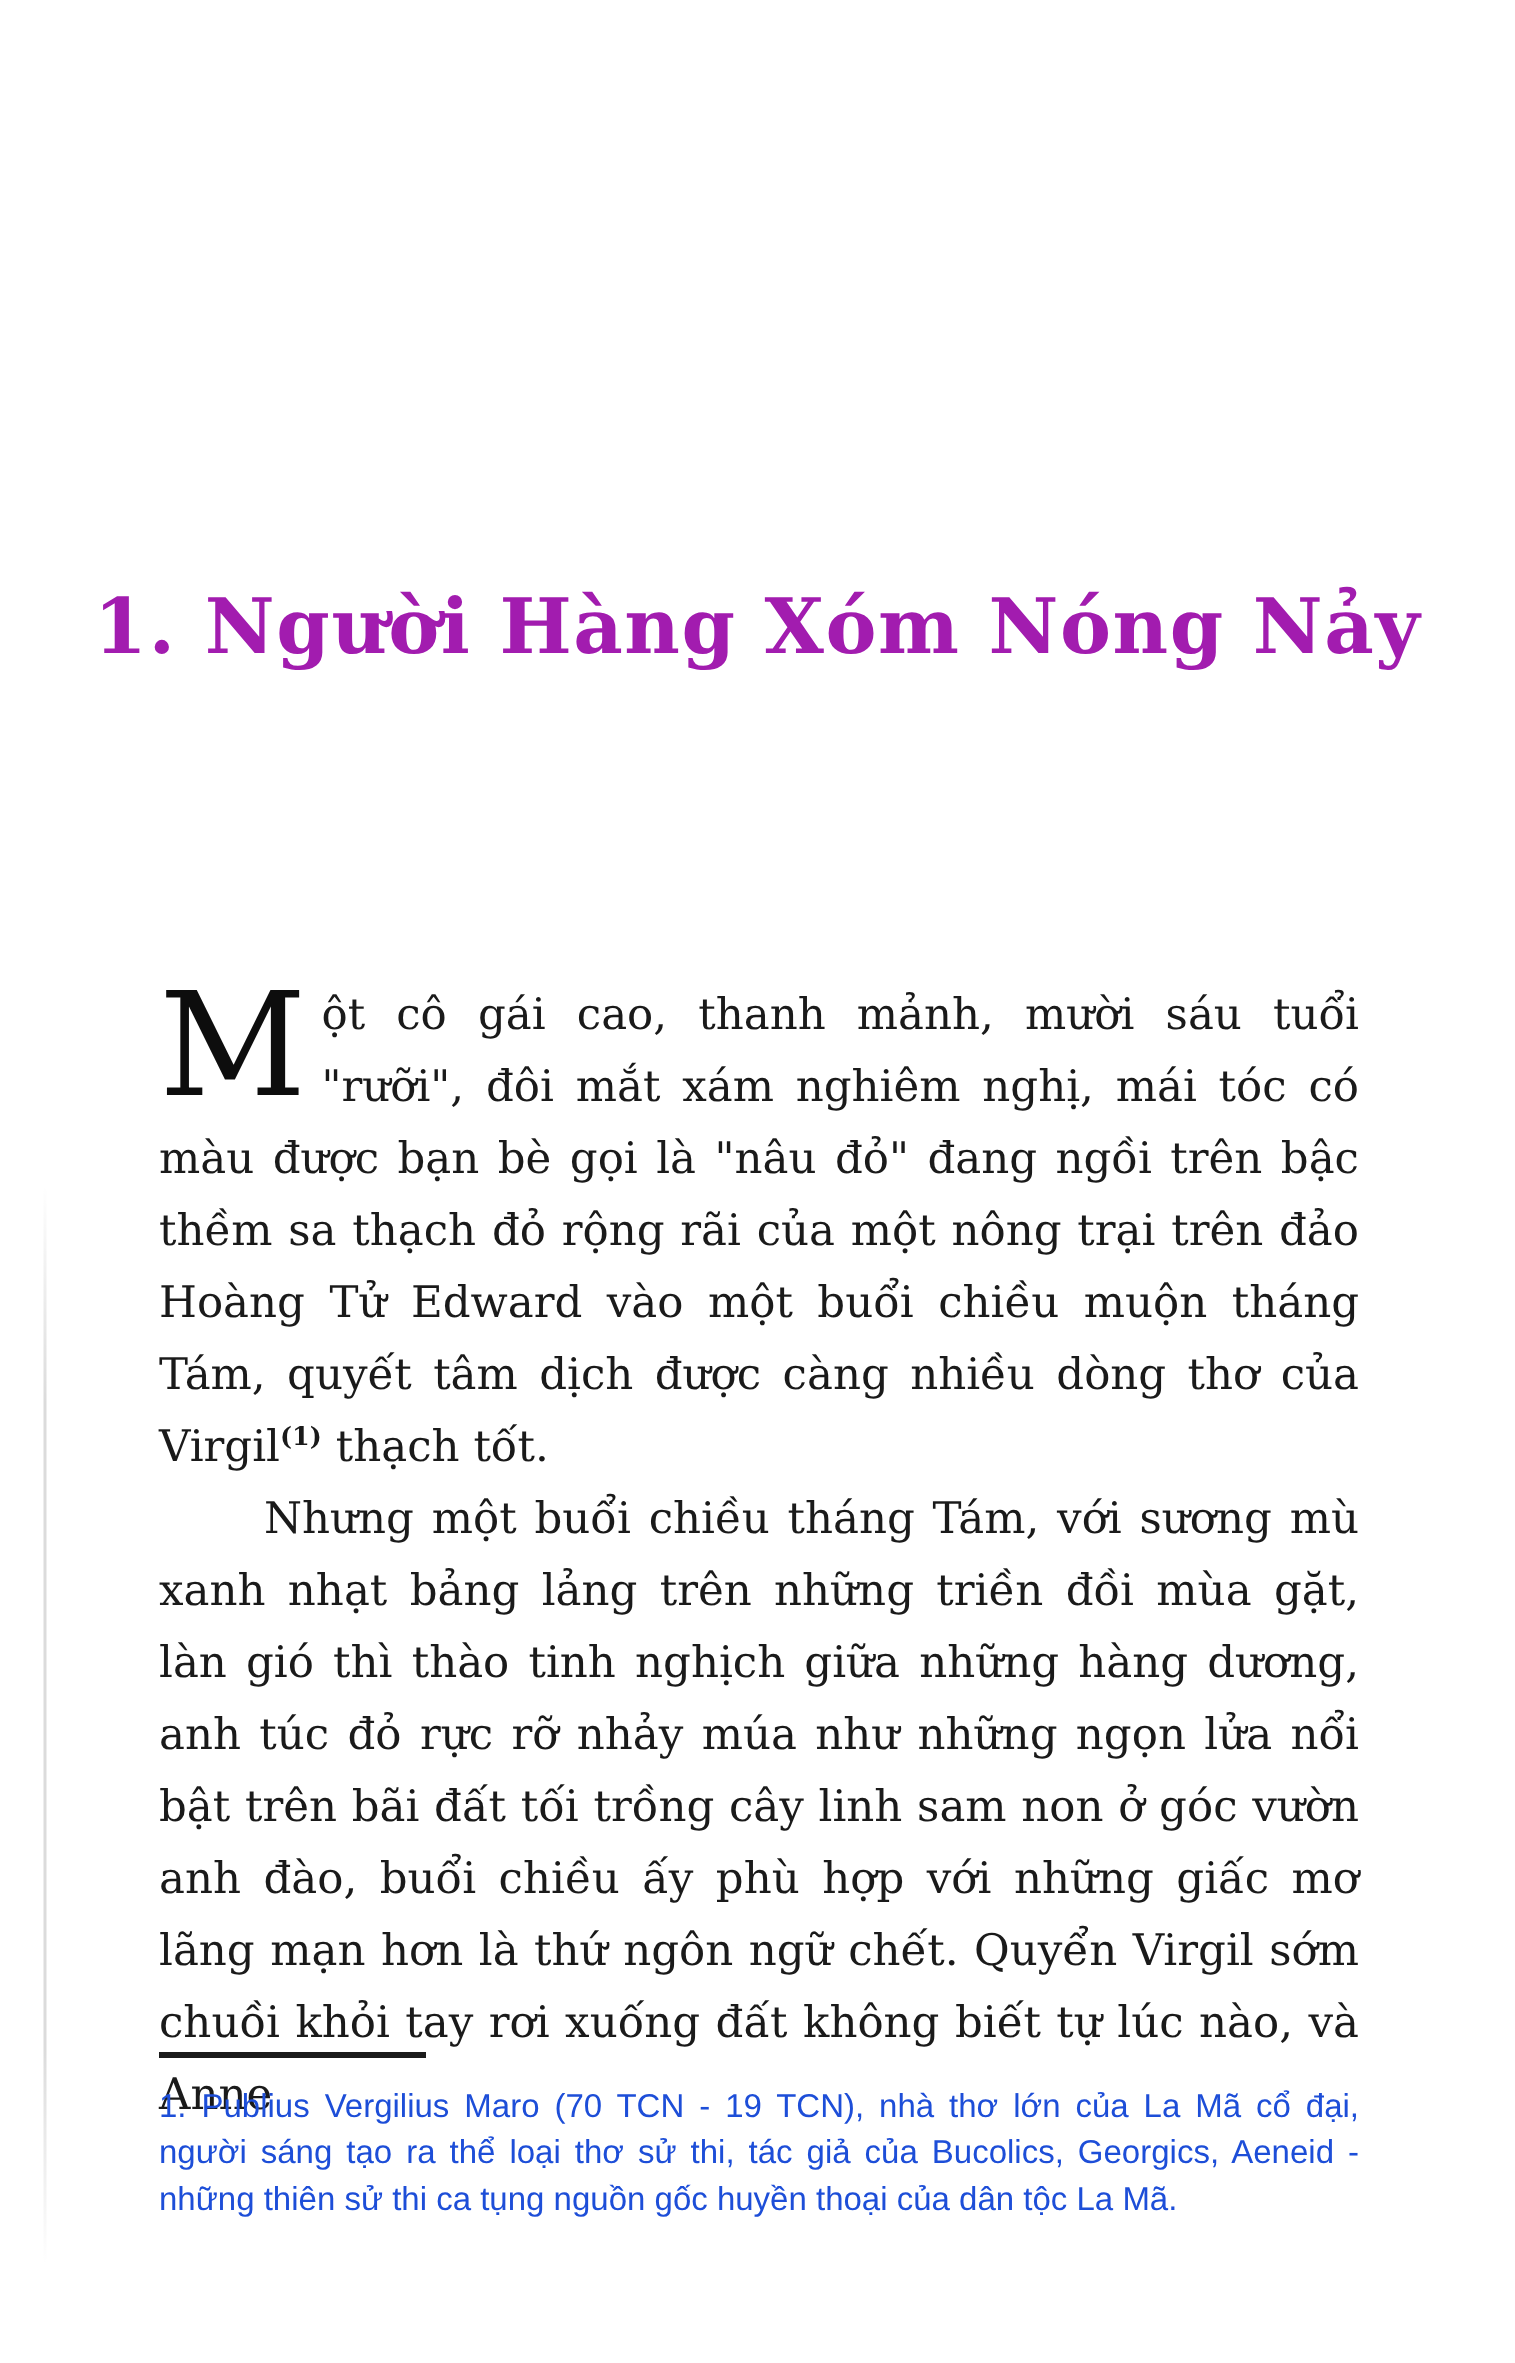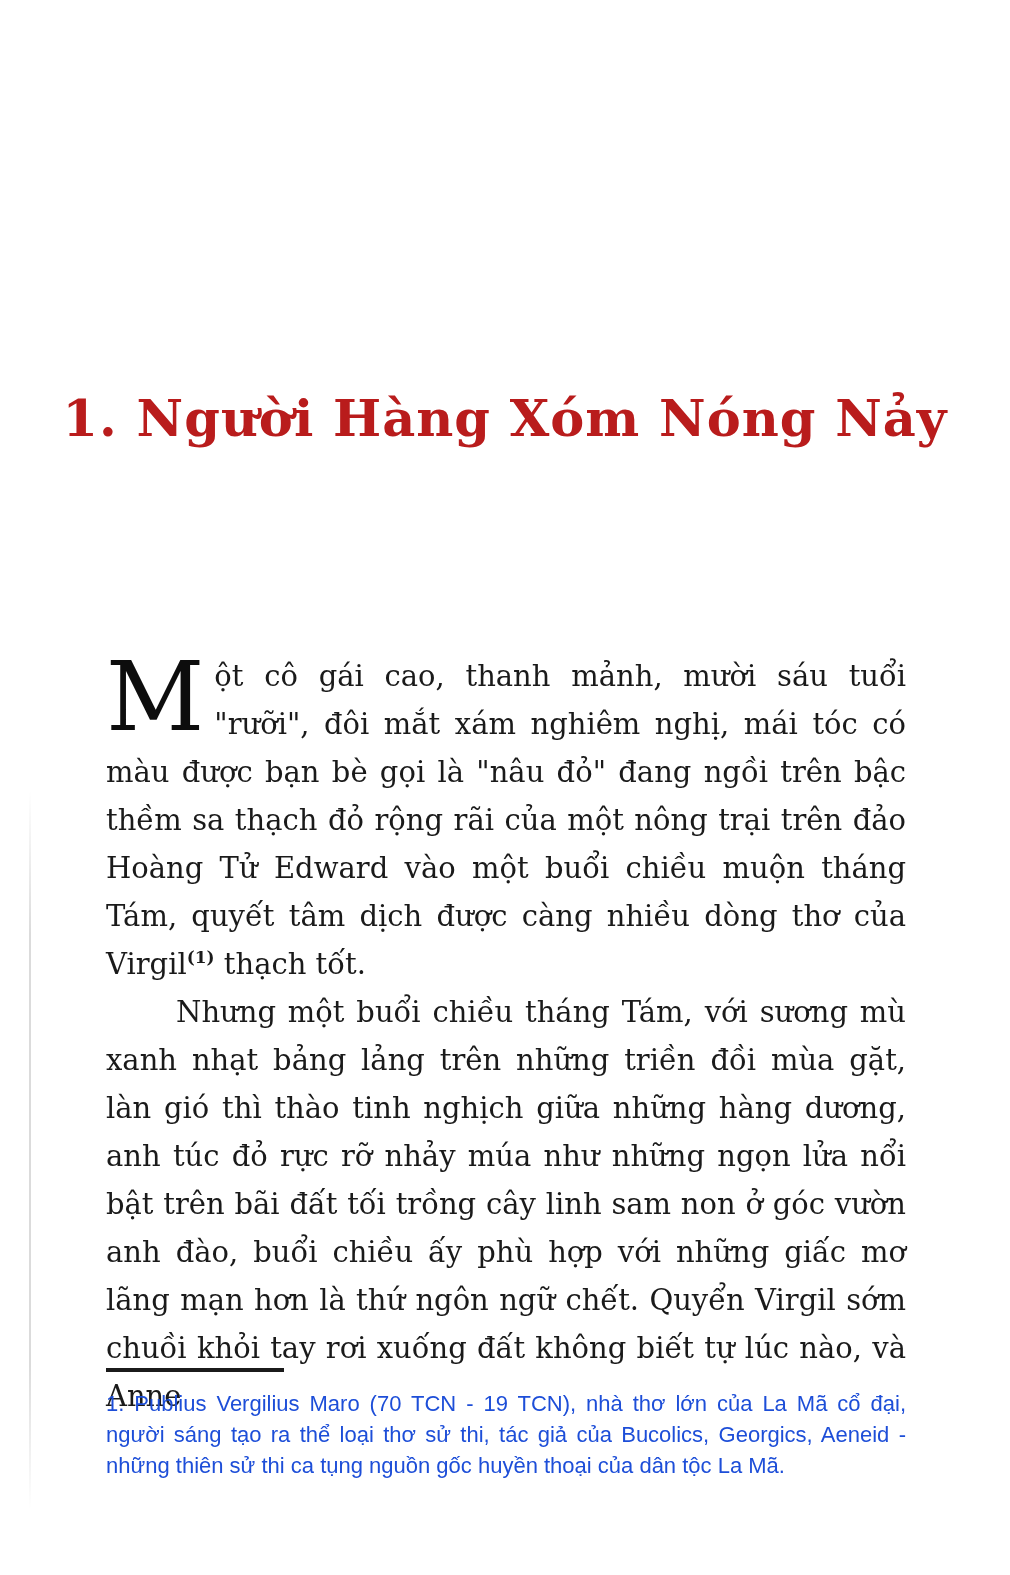--- a/index.html
+++ b/index.html
@@ -28,21 +28,21 @@
     position: absolute;
     top: 388px;
     left: 0;
     width: 100%;
     margin: 0;
     text-align: center;
     font-family: "DejaVu Serif", serif;
     font-weight: bold;
     font-size: 51px;
     letter-spacing: 1px;
-    color: #b91c1c;
+    color: #a21caf;
   }
   .body-text {
     position: absolute;
     left: 106px;
     top: 652px;
     width: 800px;
     font-size: 29px;
     line-height: 48px;
     text-align: justify;
     color: #1a1a1a;

